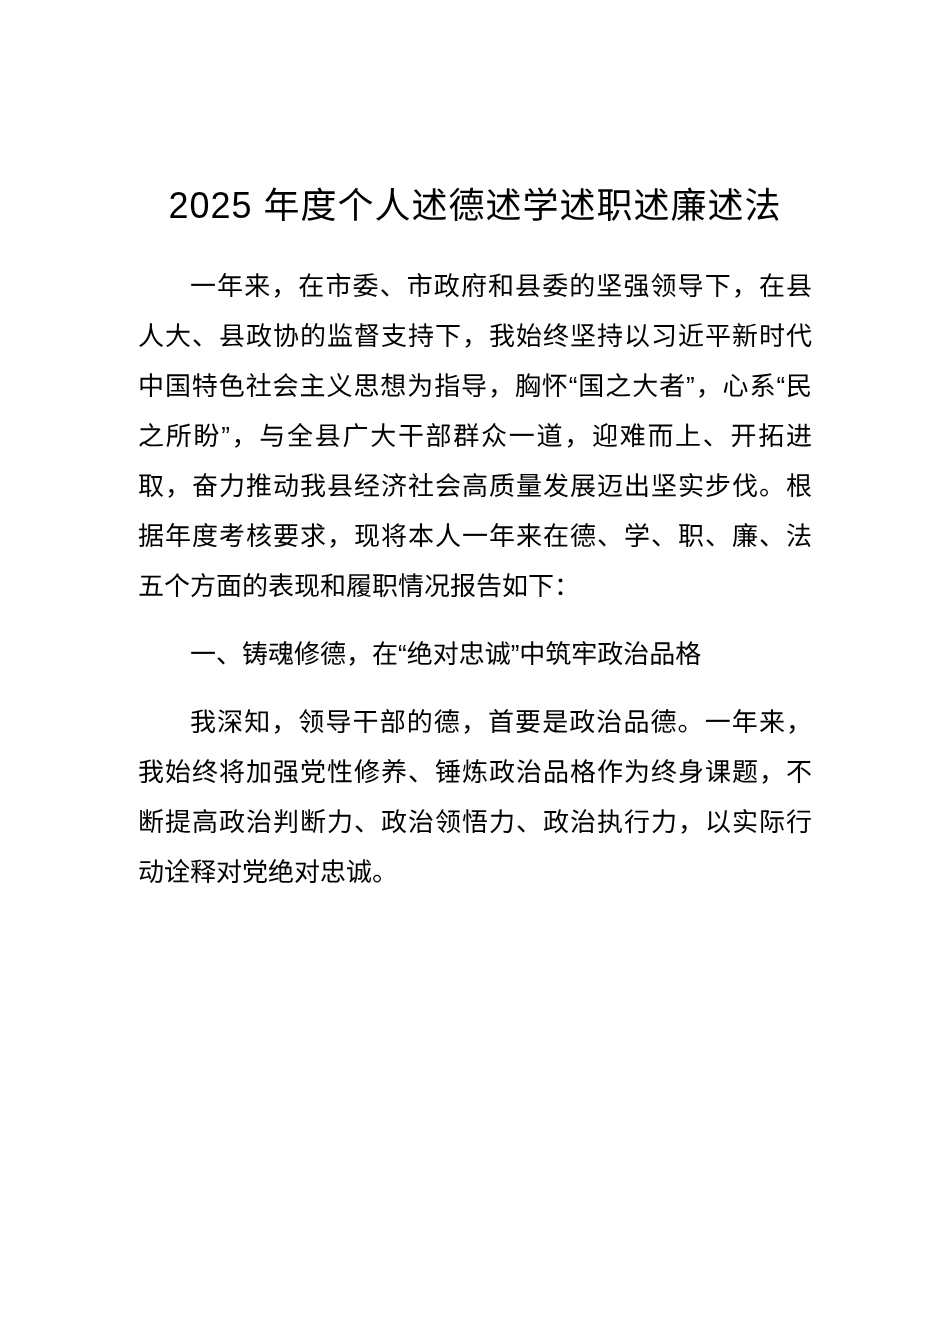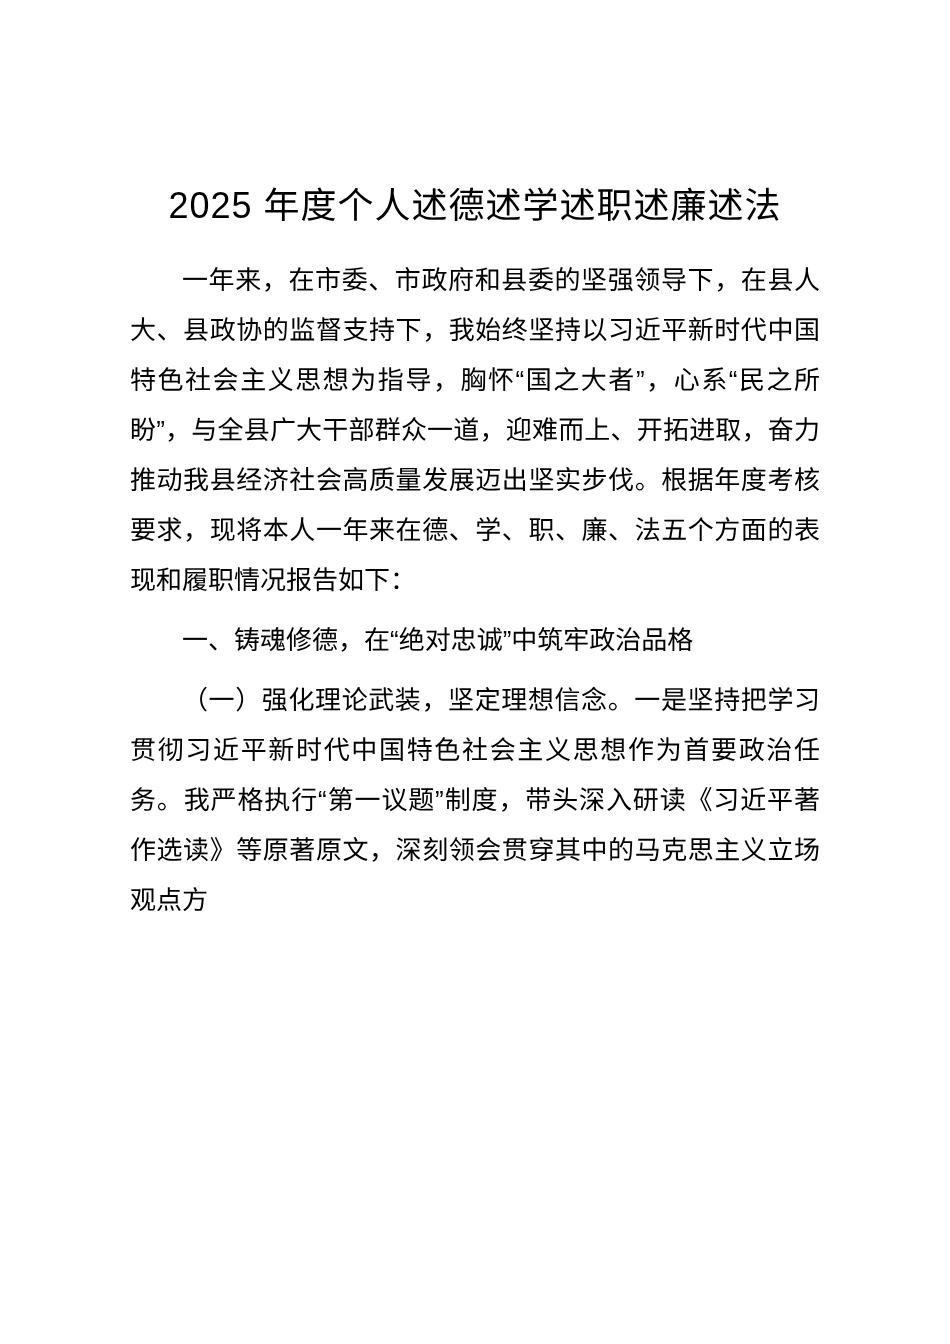--- a/index.html
+++ b/index.html
@@ -27,36 +27,36 @@
     letter-spacing: 1px;
   }
   .doc-body {
     margin-top: 12px;
     font-size: 26px;
     line-height: 50px;
     text-align: justify;
     text-justify: inter-ideograph;
   }
   .doc-body p {
-    margin: 10px;
+    margin: 18px;
     padding: 0;
     text-indent: 2em;
   }
   .doc-body p.heading {
     font-weight: normal;
   }
 </style>
 </head>
 <body>
 
 <div class="page">
 
   <div class="doc-title">
     <div>2025 年度个人述德述学述职述廉述法</div>
   </div>
 
   <div class="doc-body">
     <p>一年来，在市委、市政府和县委的坚强领导下，在县人大、县政协的监督支持下，我始终坚持以习近平新时代中国特色社会主义思想为指导，胸怀“国之大者”，心系“民之所盼”，与全县广大干部群众一道，迎难而上、开拓进取，奋力推动我县经济社会高质量发展迈出坚实步伐。根据年度考核要求，现将本人一年来在德、学、职、廉、法五个方面的表现和履职情况报告如下：</p>
     <p class="heading">一、铸魂修德，在“绝对忠诚”中筑牢政治品格</p>
-    <p>（一）强化理论武装，坚定理想信念。一是坚持把学习贯彻习近平新时代中国特色社会主义思想作为首要政治任务。我严格执行“第一议题”制度，带头深入研读《习近平著作选读》等原著原文，深刻领会贯穿其中的马克思主义立场观点方</p>
+    <p>我深知，领导干部的德，首要是政治品德。一年来，我始终将加强党性修养、锤炼政治品格作为终身课题，不断提高政治判断力、政治领悟力、政治执行力，以实际行动诠释对党绝对忠诚。</p>
   </div>
 
 </div>
 
 </body></html>

